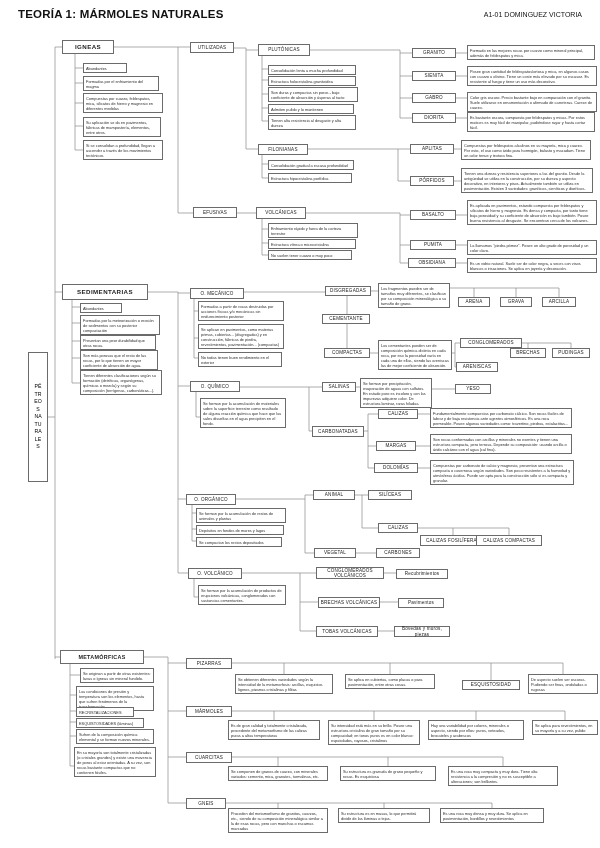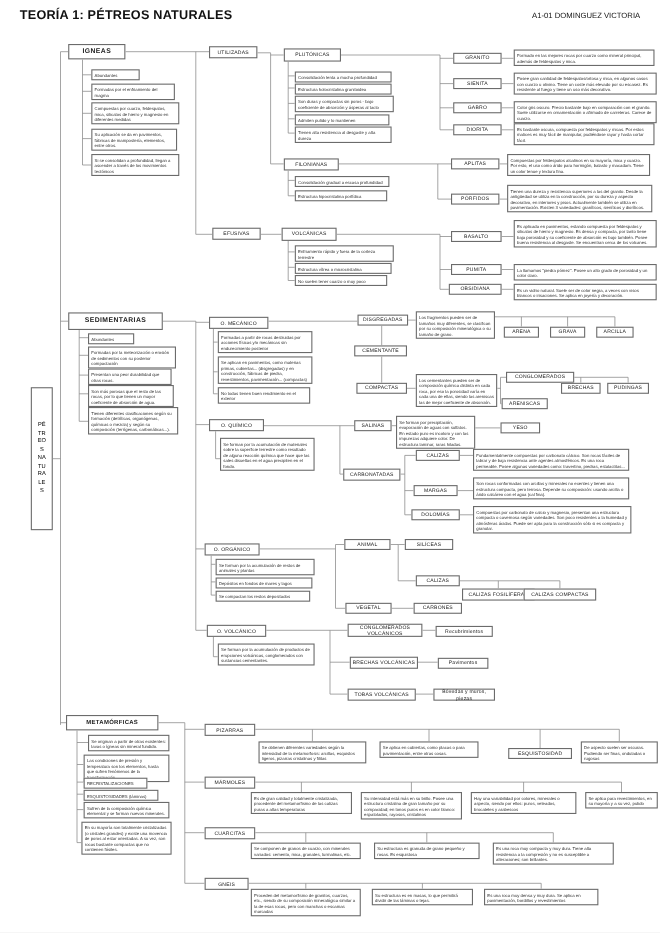--- a/index.html
+++ b/index.html
@@ -36,21 +36,21 @@
       <path d="M194 579 V597 M194 597 H198 M242 573 H300 M300 573 V631 M300 573 H316 M300 602 H318 M300 631 H316 M384 573 H396 M380 602 H398 M378 631 H394"></path>
       <path d="M70 664 V766 M70 675 H80 M70 695 H76 M70 711 H76 M70 722 H76 M70 736 H76 M70 766 H74"></path>
       <path d="M144 657 H168 M168 657 V803 M168 663 H186 M168 711 H186 M168 757 H186 M168 803 H186"></path>
       <path d="M232 663 H563 M284 663 V674 M390 663 V674 M491 663 V680 M563 663 V674"></path>
       <path d="M232 711 H565 M274 711 V720 M374 711 V720 M476 711 V720 M565 711 V720"></path>
       <path d="M232 757 H503 M278 757 V766 M388 757 V766 M503 757 V766"></path>
       <path d="M226 803 H492 M278 803 V808 M384 803 V808 M492 803 V808"></path>
     </g>
   </svg>
 
-  <div class="title">TEORÍA 1: PÉTREOS NATURALES</div>
+  <div class="title">TEORÍA 1: MÁRMOLES NATURALES</div>
   <div class="code">A1-01 DOMINGUEZ VICTORIA</div>
 
   <div class="bx vert">
       <span>PÉTREOS NATURALES</span>
     </div>
 
   <div class="bx nd big" style="left:62px;top:40px;width:52px;height:14px;">IGNEAS</div>
   <div class="bx tx" style="left:83px;top:63px;width:44px;">Abundantes</div>
   <div class="bx tx" style="left:83px;top:76px;width:76px;">Formadas por el enfriamiento del magma</div>
   <div class="bx tx" style="left:83px;top:93px;width:80px;">Compuestas por cuarzo, feldespatos, mica, silicatos de hierro y magnesio en diferentes medidas</div>

